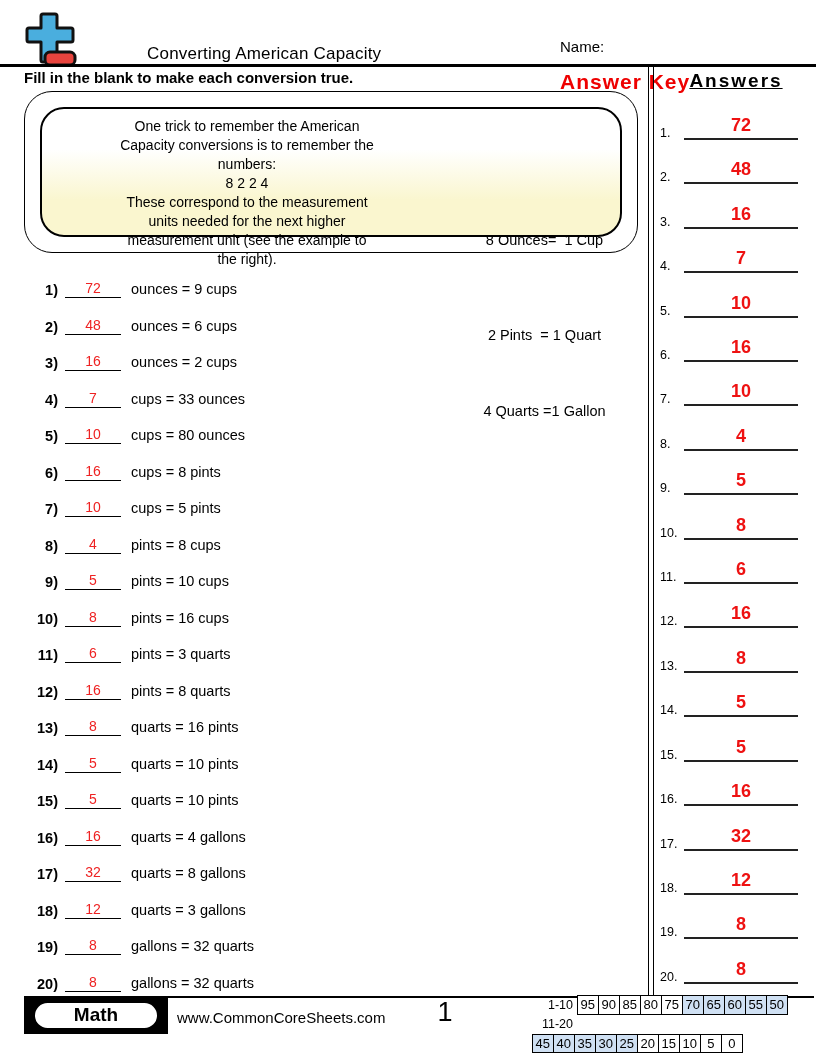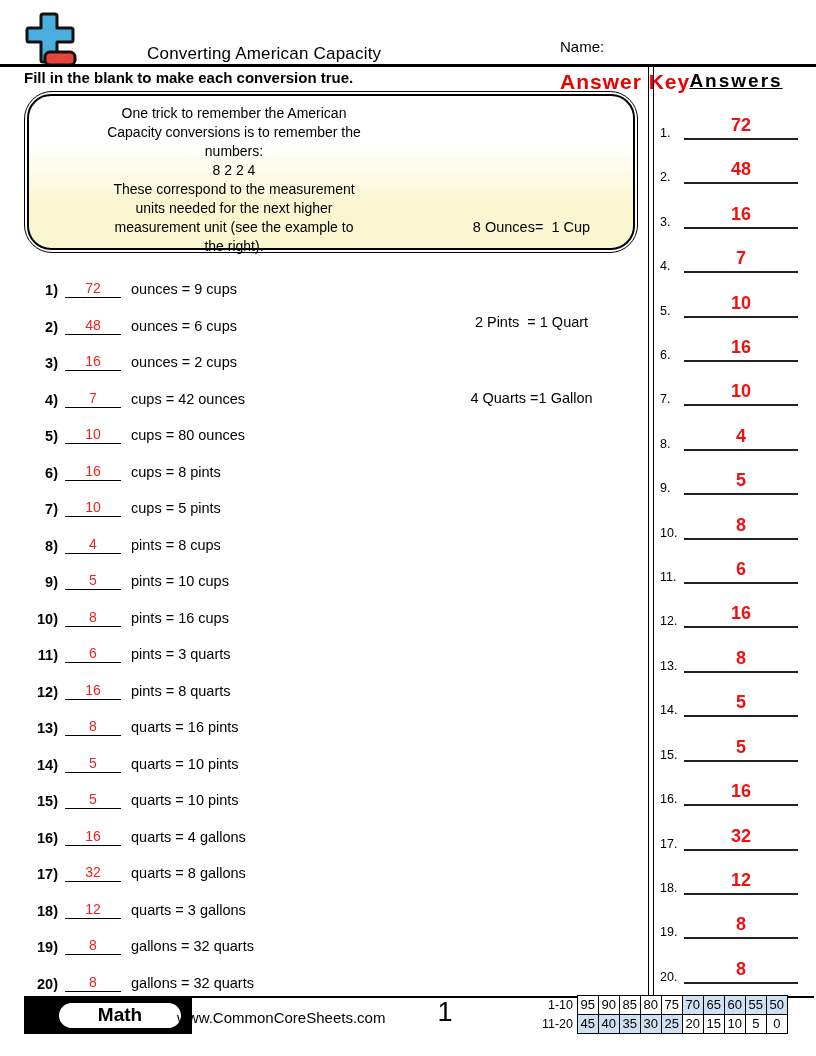--- a/index.html
+++ b/index.html
@@ -18,21 +18,21 @@
   .answer-key { font-size:21px; font-weight:bold; color:#ee0000; letter-spacing:1px;text-align:right; }
   .header-rule { position:absolute; left:0; top:64px; width:816px; height:3px; background:#000; }
   .instruction { position:absolute; left:24px; top:69px; font-size:15px; font-weight:bold; }
   .vdivider {
     position:absolute; left:648px; top:67px; height:930px; width:4px;
     border-left:1.5px solid #000; border-right:1.5px solid #000;
   }
   
   .info-box {
     position:absolute; left:24px; top:91px; width:614px; height:162px;
-    border:1.5px solid #000; border-radius:28px; padding:2px; box-sizing:border-box;
+    border:1.5px solid #000; border-radius:28px; padding:15px; box-sizing:border-box;
   }
   .info-inner {
     width:100%; height:100%; box-sizing:border-box;
     border:2.5px solid #000; border-radius:24px;
     background:linear-gradient(180deg, #ffffff 32%, #faf6cf 72%);
     position:relative;
   }
   .trick {
     position:absolute; left:10px; top:8px; width:390px;
     text-align:center; font-size:14px; line-height:19px;
@@ -65,32 +65,32 @@
     display:flex; flex-direction:column; justify-content:space-between;
   }
   .a-row { display:flex; align-items:flex-end; height:32px; }
   .a-num { width:24px; flex:none; font-size:12.5px; padding-left:4px; }
   .a-line { flex:1; margin-right:18px; border-bottom:2px solid #222; text-align:center; }
   .a-val { color:#ee1111; font-weight:bold; font-size:18px; line-height:1; position:relative; top:-3px; display:inline-block; }
   
   .footer-rule { position:absolute; left:24px; top:996px; width:790px; height:2px; background:#000; }
   .subject-box {
     position:absolute; left:24px; top:997px; width:144px; height:37px;
-    background:#000; display:flex; align-items:center; justify-content:center;padding-left:24px;
+    background:#000; display:flex; align-items:center; justify-content:center;
   }
   .subject-pill {
     background:#fff; border:2.5px solid #000; border-radius:15px;
     width:122px; height:25px; line-height:24px; text-align:center;
     font-size:19px; font-weight:bold;
   }
   .website { position:absolute; left:177px; top:1009px; font-size:15px; }
   .page-num { position:absolute; left:425px; top:997px; width:40px; text-align:center; font-size:27px; }
   .grade-table { position:absolute; left:533px; top:995px; }
   .grade-row { display:flex; height:20px; }
-  .grade-row + .grade-row { margin-top:-1.5px; }
+  .grade-row + .grade-row { margin-top:-1.5px;flex-direction:column; }
   .grade-label { width:40px; text-align:right; padding-right:5px; font-size:12.5px; line-height:20px; flex:none; }
   .grade-cell {
     width:20.5px; flex:none; border:1.5px solid #000; margin-left:-1.5px;
     text-align:center; font-size:13px; line-height:17px; background:#fff;
   }
   .grade-cell.hl { background:#cfe0f3; }
 </style>
 </head>
 <body>
 
@@ -160,21 +160,21 @@
 
       <div class="q-row">
         <span class="q-num">3)</span>
         <span class="q-blank"><span class="q-ans">16</span></span>
         <span class="q-text">ounces = 2 cups</span>
       </div>
 
       <div class="q-row">
         <span class="q-num">4)</span>
         <span class="q-blank"><span class="q-ans">7</span></span>
-        <span class="q-text">cups = 42 ounces</span>
+        <span class="q-text">cups = 33 ounces</span>
       </div>
 
       <div class="q-row">
         <span class="q-num">5)</span>
         <span class="q-blank"><span class="q-ans">10</span></span>
         <span class="q-text">cups = 80 ounces</span>
       </div>
 
       <div class="q-row">
         <span class="q-num">6)</span>

